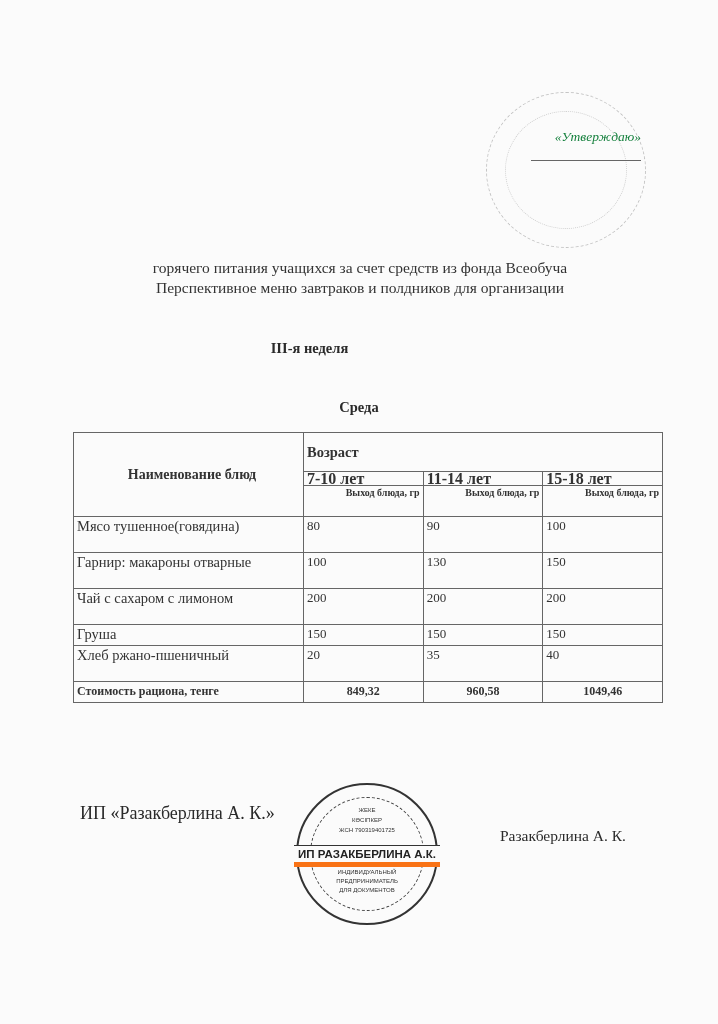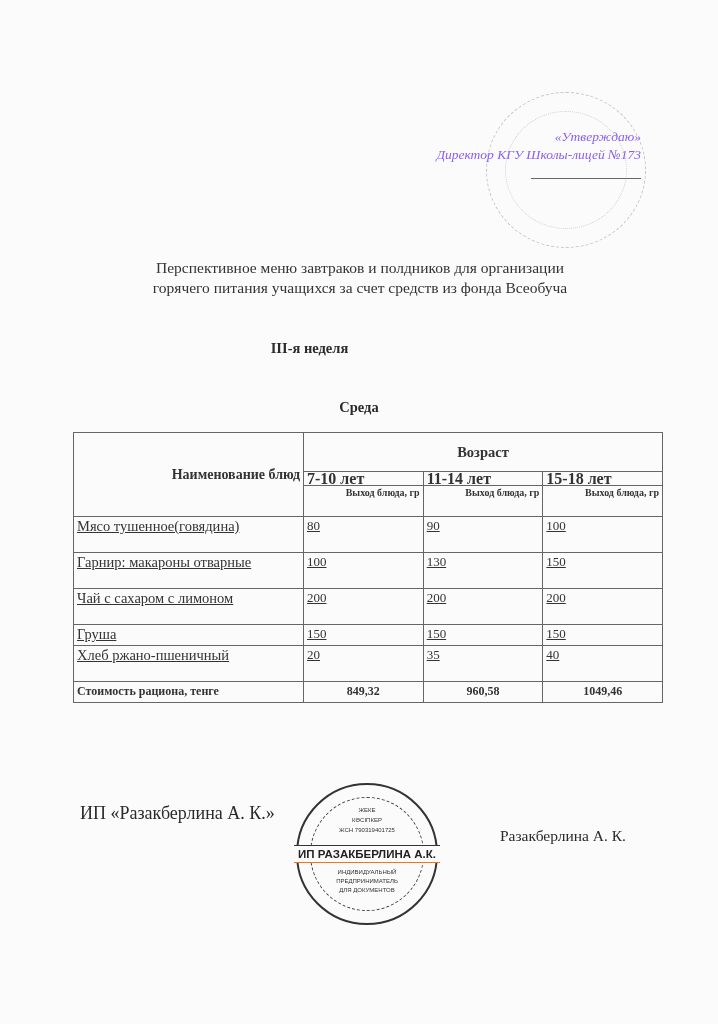--- a/index.html
+++ b/index.html
@@ -2,21 +2,21 @@
 <html><head>
 <meta charset="utf-8">
 <style>
   html, body { margin: 0; padding: 0; }
   body {
     width: 718px; height: 1024px; background: #fbfbfb; position: relative; overflow: hidden;
     font-family: "Liberation Serif", "DejaVu Serif", serif; color: #2a2a2a;
   }
   .approve {
     position: absolute; right: 77px; top: 128px; text-align: right;
-    font-style: italic; font-size: 13.5px; line-height: 18px; color: #8b5cf6;
+    font-style: italic; font-size: 13.5px; line-height: 18px; color: #15803d;
   }
   .approve .sign-line { display: inline-block; border-bottom: 1px solid #666; width: 110px; height: 10px; vertical-align: middle; }
   .stamp-top {
     position: absolute; left: 486px; top: 92px; width: 160px; height: 156px;
     border-radius: 50%; border: 1.5px dashed #c4c4c4; box-sizing: border-box;
   }
   .stamp-top::after {
     content: ""; position: absolute; left: 18px; top: 18px; right: 18px; bottom: 18px;
     border-radius: 50%; border: 1px dotted #d0d0d0;
   }
@@ -26,60 +26,59 @@
   }
   .week { position: absolute; left: 0; width: 619px; top: 340px; text-align: center; font-weight: bold; font-size: 14.5px; }
   .day { position: absolute; left: 0; width: 718px; top: 399px; text-align: center; font-weight: bold; font-size: 14.5px; }
   table.menu {
     position: absolute; left: 73px; top: 432px; width: 590px;
     border-collapse: collapse; font-size: 14px; color: #333;
   }
   table.menu td, table.menu th { border: 1px solid #666; padding: 0 3px; vertical-align: top; }
   table.menu th { font-weight: bold; }
   .col0 { width: 216px; }
-  .hdr-name { text-align: right; vertical-align: middle !important; font-size: 14px; padding-left: 10px !important; }
-  .hdr-age { height: 38px; text-align: center; vertical-align: middle !important; font-size: 14.5px; }
+  .hdr-name { text-align: center; vertical-align: middle !important; font-size: 14px; padding-left: 10px !important; }
+  .hdr-age { height: 38px; text-align: left; vertical-align: middle !important; font-size: 14.5px; }
   .hdr-grp { text-align: left; font-size: 16px; height: 13px; line-height: 13px; }
   .hdr-out { text-align: right; font-size: 10px; font-weight: bold; height: 30px; line-height: 14px; }
-  .row-dish td { height: 35px; text-decoration: underline; }
+  .row-dish td { height: 35px; }
   .row-dish td.name { font-size: 14.5px; line-height: 18px; }
   .row-dish td.val { text-align: left; font-size: 13px; line-height: 18px; }
   .row-short td { height: 20px; }
   .row-total td { height: 20px; font-weight: bold; font-size: 12px; line-height: 18px; }
   .row-total td.val { text-align: center; margin-top: 32px; }
   .sig-left { position: absolute; left: 80px; top: 803px; font-size: 18px; font-family: Liberation Serif, serif; }
   .sig-right { position: absolute; left: 500px; top: 827px; font-size: 15.5px; }
   .stamp-bottom {
     position: absolute; left: 296px; top: 783px; width: 142px; height: 142px;
     border-radius: 50%; border: 2px solid #333; box-sizing: border-box;
   }
   .stamp-bottom .inner {
     position: absolute; left: 12px; top: 12px; right: 12px; bottom: 12px;
     border-radius: 50%; border: 1px dashed #444;
   }
   .stamp-bottom .s-small { position: absolute; left: 0; right: 0; text-align: center; font-family: "Liberation Sans", sans-serif; font-size: 6px; color: #333; }
   .stamp-bottom .s-name {
     position: absolute; left: -4px; right: -4px; top: 60px; text-align: center; background: #fbfbfb;
     font-family: "Liberation Sans", sans-serif; font-size: 11.5px; font-weight: bold; color: #222;
-    border-top: 1px solid #333; border-bottom: 1px solid #f97316; line-height: 16px;
+    border-top: 1px solid #333; border-bottom: 5px solid #f97316; line-height: 16px;
   }
 </style>
 </head>
 <body>
 
 <div class="stamp-top"></div>
 <div class="approve">
   <div>«Утверждаю»</div>
-  <div>Директор КГУ Школы-лицей №173</div>
   <div><span class="sign-line"></span></div>
 </div>
 
 <div class="title">
+  <div>горячего  питания   учащихся  за счет средств из фонда Всеобуча</div>
   <div>Перспективное  меню  завтраков и полдников  для  организации</div>
-  <div>горячего  питания   учащихся  за счет средств из фонда Всеобуча</div>
 </div>
 
 <div class="week">III-я  неделя</div>
 <div class="day">Среда</div>
 
 <table class="menu">
   <tbody>
       <tr>
     <th class="col0 hdr-name" rowspan="3">Наименование  блюд</th>
     <th class="hdr-age" colspan="3">Возраст</th>

